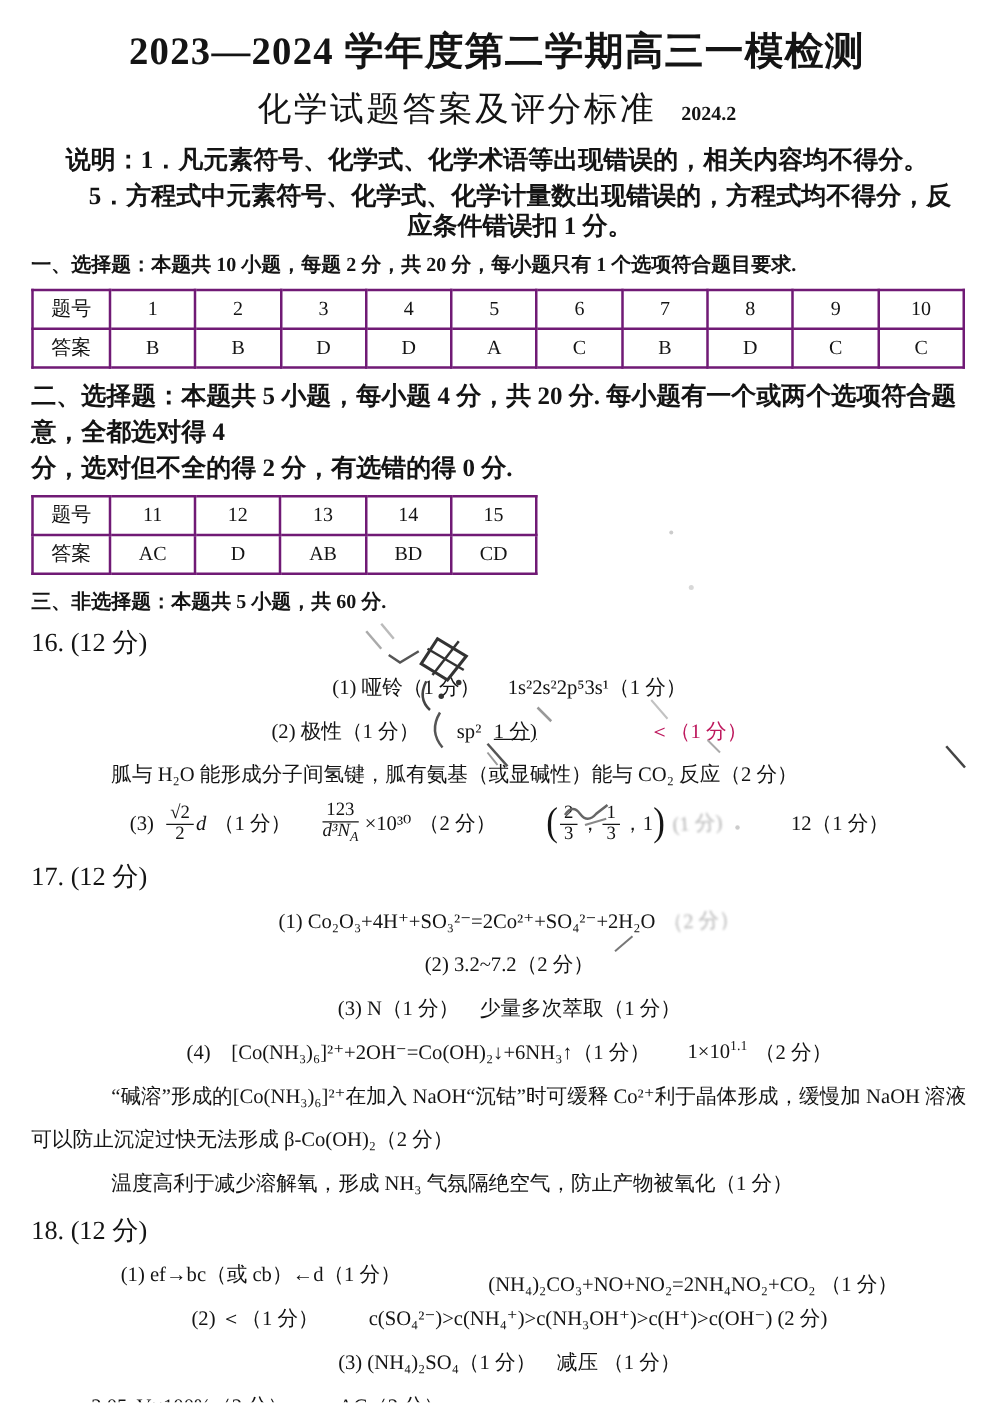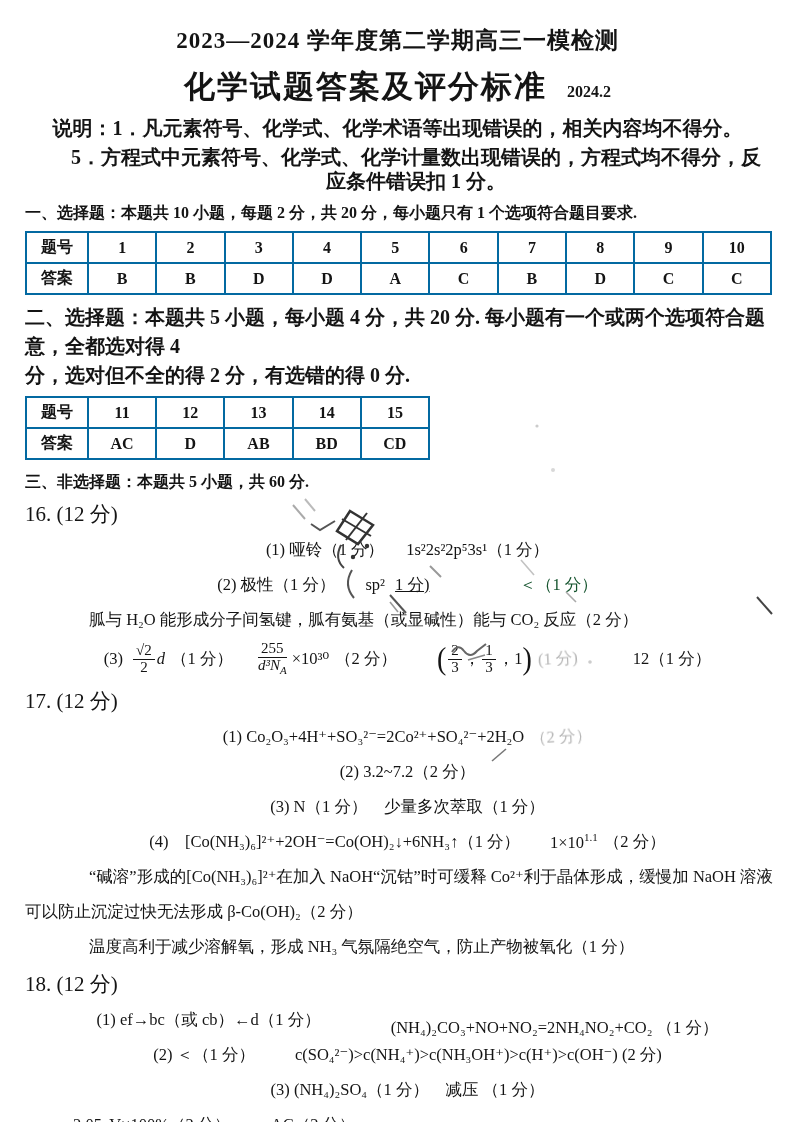--- a/index.html
+++ b/index.html
@@ -1,42 +1,42 @@
 <!DOCTYPE html>
 <html><head>
 <meta charset="utf-8">
 <style>
   html,body{margin:0;padding:0;background:#ffffff;}
   .page{
     position:relative;width:794px;height:1122px;background:#fff;overflow:hidden;
     font-family:"Liberation Serif","DejaVu Serif",serif;color:#141414;
   }
   .content{padding:26px 24px 0 25px;}
-  .title{text-align:center;font-size:23px;font-weight:700;letter-spacing:1px;line-height:30px;}
+  .title{text-align:center;font-size:31px;font-weight:700;letter-spacing:1px;line-height:30px;}
   .subtitle-row{display:flex;justify-content:center;align-items:flex-end;gap:20px;margin-top:13px;}
-  .subtitle{font-size:31px;font-weight:700;letter-spacing:2px;line-height:36px;}
+  .subtitle{font-size:27px;font-weight:400;letter-spacing:2px;line-height:36px;}
   .date{font-size:16px;font-weight:700;padding-bottom:4px;}
   .note{font-size:20px;font-weight:700;line-height:24px;text-align:center;}
   .note1{margin-top:11px;}
   .note2{margin-top:5px;padding-left:37px;}
   .sec-head{font-size:16px;font-weight:700;line-height:24px;margin-top:8px;}
   .sec2-line{font-size:20px;font-weight:700;line-height:29px;}
   .ans-table{border-collapse:collapse;margin-top:6px;table-layout:fixed;}
   .ans-table td{
-    border:2px solid #0369a1;height:29px;text-align:center;vertical-align:middle;
-    font-size:16px;font-weight:700;padding:0;
+    border:2px solid #701a75;height:29px;text-align:center;vertical-align:middle;
+    font-size:16px;font-weight:400;padding:0;
   }
   .q-title{font-size:21px;line-height:35px;height:35px;margin-top:3px;}
   .line{height:35px;display:flex;align-items:center;font-size:16.5px;white-space:nowrap;}
   .line-tall{height:44px;}
   .ind1{padding-left:20px;justify-content:center;}
   .ind2{padding-left:64px;}
   .ind3{padding-left:48px;}
   .u{text-decoration:underline;}
-  .dim{color:#14532d;}
+  .dim{color:#be185d;}
   .faded{color:#777;opacity:.55;filter:blur(.7px);transform:rotate(-3deg);}
   sup,sub{font-size:11px;}
   .frac{display:inline-flex;flex-direction:column;align-items:center;vertical-align:middle;line-height:1.05;font-size:15px;margin:0 2px;}
   .frac .fnum{border-bottom:1.4px solid #141414;padding:0 3px;}
   .frac .fden{padding:0 3px;}
   .bigp{font-size:28px;font-weight:400;line-height:1;transform:scaleY(1.15);display:inline-block;}
   .it{font-style:italic;}
   .gap6{margin-left:6px;} .gap10{margin-left:10px;}
   .gap22{margin-left:22px;} .gap30{margin-left:30px;} .gap40{margin-left:40px;}
   .gap55{margin-left:55px;} .gap70{margin-left:70px;margin-top:17px;} .gap90{margin-left:90px;}
@@ -154,21 +154,21 @@
     </div>
     <div class="line line-tall ind1">
       <span>(3)</span>
       <span class="frac gap10">
         <span class="fnum">√2</span>
         <span class="fden">2</span>
       </span>
       <span class="it">d</span>
       <span class="gap6">（1 分）</span>
       <span class="frac gap22">
-        <span class="fnum">255</span>
+        <span class="fnum">123</span>
         <span class="fden it"><span>d³N</span><sub>A</sub></span>
       </span>
       <span>×10³⁰</span>
       <span class="gap6">（2 分）</span>
       <span class="bigp gap40">(</span>
       <span class="frac">
         <span class="fnum">2</span>
         <span class="fden">3</span>
       </span>
       <span>，</span>

